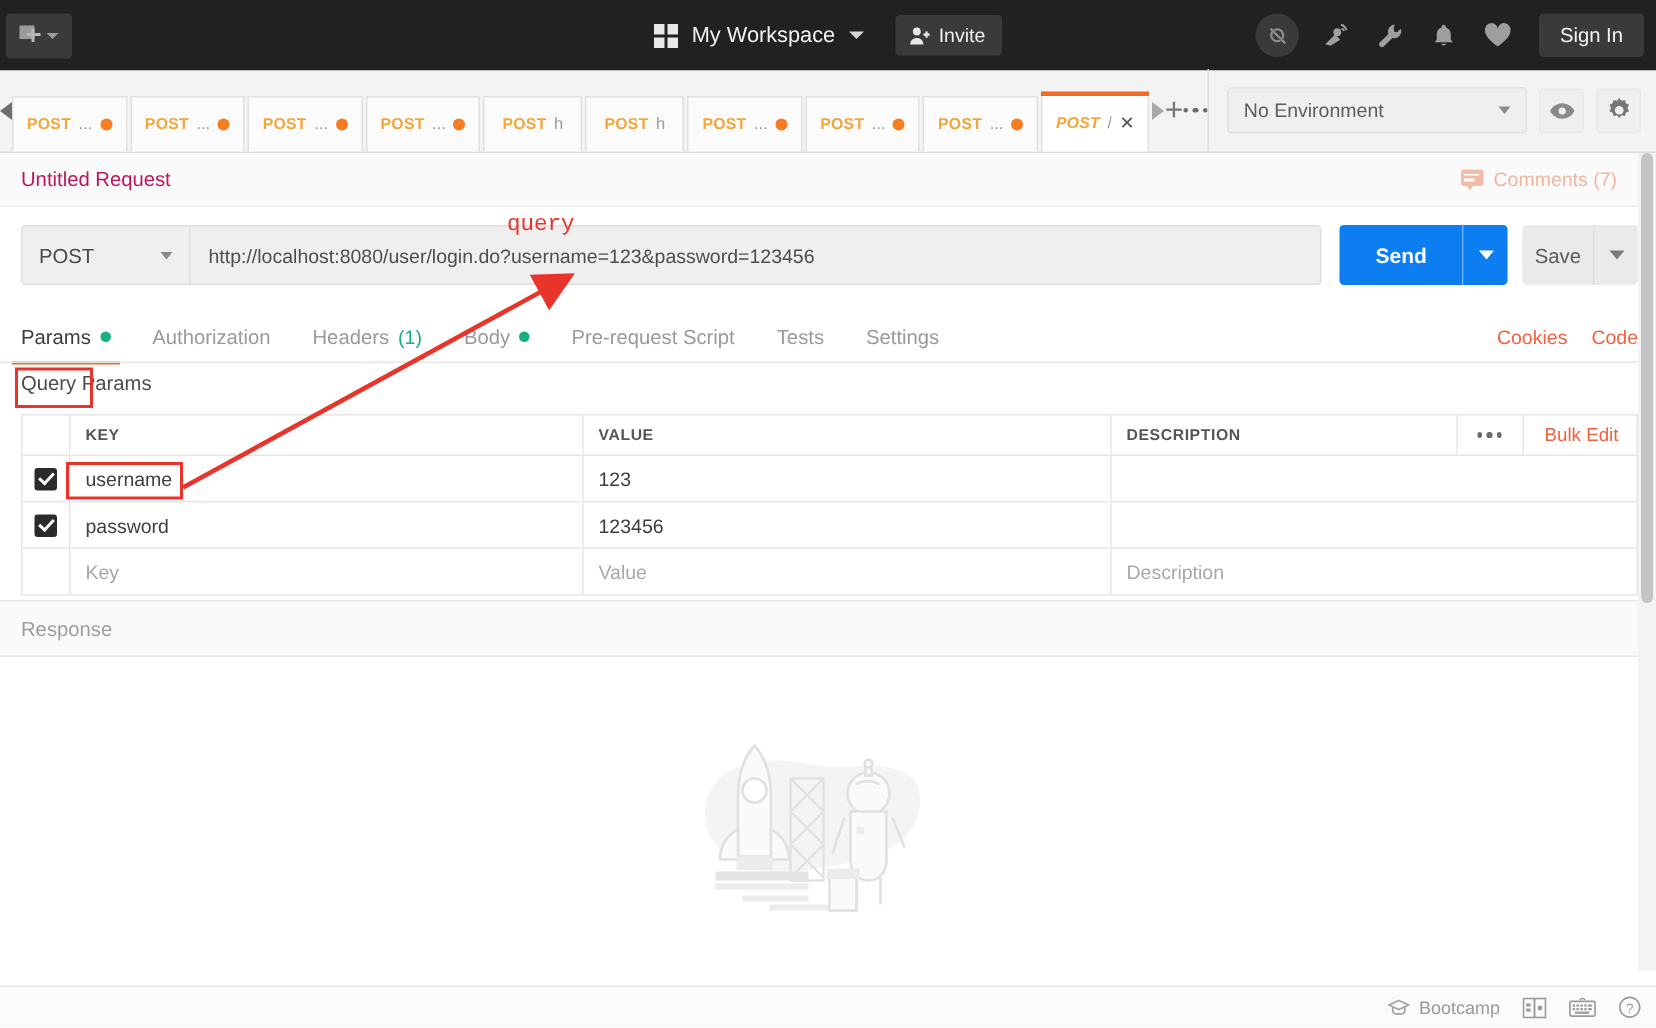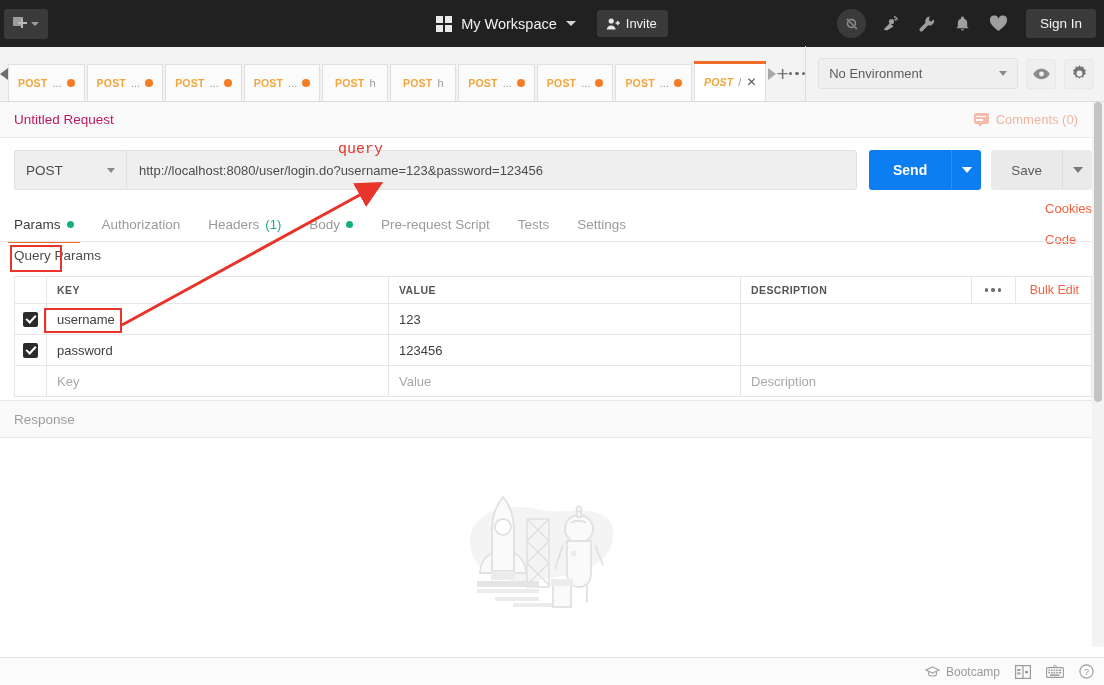--- a/index.html
+++ b/index.html
@@ -101,32 +101,32 @@
   .method-sel .m { font-size:13.5px; color:#4a4a4a; }
   .url-input {
     flex:1; height:40px; background:#efefef; border:1px solid #e0e0e0; border-radius:0 3px 3px 0;
     display:flex; align-items:center; padding:12px 12px; font-size:13px; color:#4d4d4d; overflow:hidden; white-space:nowrap;
   }
   .send-wrap { display:flex; margin-left:12px; }
   .send-btn { background:#0d7ef2; color:#fff; font-size:14px; font-weight:bold; height:40px; padding:0 24px; border-radius:3px 0 0 3px; display:flex;align-items:center;cursor:pointer;}
   .send-caret { background:#0d7ef2; width:30px; height:40px; border-radius:0 3px 3px 0; border-left:1px solid #2f8ff5; display:flex;align-items:center;justify-content:center;cursor:pointer;}
   .send-caret i { width:0;height:0;border-left:5px solid transparent;border-right:5px solid transparent;border-top:6px solid #fff;display:block;}
   .save-wrap { display:flex; margin-left:10px; }
-  .save-btn { background:#eaeaea; color:#5c5c5c; font-size:13.5px; height:40px; padding:0 20px; border-radius:3px 0 0 3px; display:flex;align-items:center;cursor:pointer;}
+  .save-btn { background:#eaeaea; color:#5c5c5c; font-size:13.5px; height:40px; padding:0 8px; border-radius:3px 0 0 3px; display:flex;align-items:center;cursor:pointer;}
   .save-caret { background:#eaeaea; width:30px;height:40px;border-radius:0 3px 3px 0;border-left:1px solid #dcdcdc;display:flex;align-items:center;justify-content:center;cursor:pointer;}
   .save-caret i { width:0;height:0;border-left:5px solid transparent;border-right:5px solid transparent;border-top:6px solid #7a7a7a;display:block;}
 
   
   .subtabs { position:absolute; left:14px; top:207px; width:1078px; height:34px; display:flex; align-items:center; }
   .stab { display:flex; align-items:center; gap:6px; margin-right:28px; font-size:13.5px; color:#9a9a9a; height:34px; cursor:pointer; position:relative; }
   .stab.active { color:#3d3d3d; }
   .stab.active::after { content:""; position:absolute; left:-6px; right:-6px; bottom:-2px; height:2.5px; background:#f06a28; }
   .gdot { width:7px;height:7px;border-radius:50%;background:#14b07f;display:block;}
   .cnt { color:#14b07f; font-size:13px; }
-  .sub-right { margin-left:auto; display:flex; gap:16px;flex-direction:column; }
+  .sub-right { margin-left:auto; display:flex; gap:16px; }
   .sub-right a { color:#f2613f; font-size:13px; cursor:pointer; }
   .subtabs-line { position:absolute; left:0; top:241px; width:1092px; height:1px; background:#e6e6e6; }
 
   
   .qp-label { position:absolute; left:14px; top:248px; font-size:13.5px; color:#4d4d4d; }
 
   .tbl { position:absolute; left:14px; top:276px; width:1078px; border:1px solid #e6e6e6; border-bottom:none; }
   .trow { display:flex; height:31px; border-bottom:1px solid #e6e6e6; align-items:center; }
   .trow.head { height:27px; }
   .c-chk { width:32px; display:flex; align-items:center; justify-content:center; border-right:1px solid #e6e6e6; height:100%; }
@@ -323,21 +323,21 @@
 
   <div class="title-row">
     <span class="req-title">Untitled Request</span>
     <div class="comments">
       <span class="cmt-ico">
           <b></b>
           <u></u>
           <s></s>
           <s class="s2"></s>
         </span>
-      <span class="lbl">Comments (0)</span>
+      <span class="lbl">Comments (7)</span>
     </div>
   </div>
 
   <div class="url-row">
     <div class="method-sel">
       <span class="m">POST</span>
       <span class="env-caret"></span>
     </div>
     <div class="url-input">http://localhost:8080/user/login.do?username=123&amp;password=123456</div>
     <div class="send-wrap">

